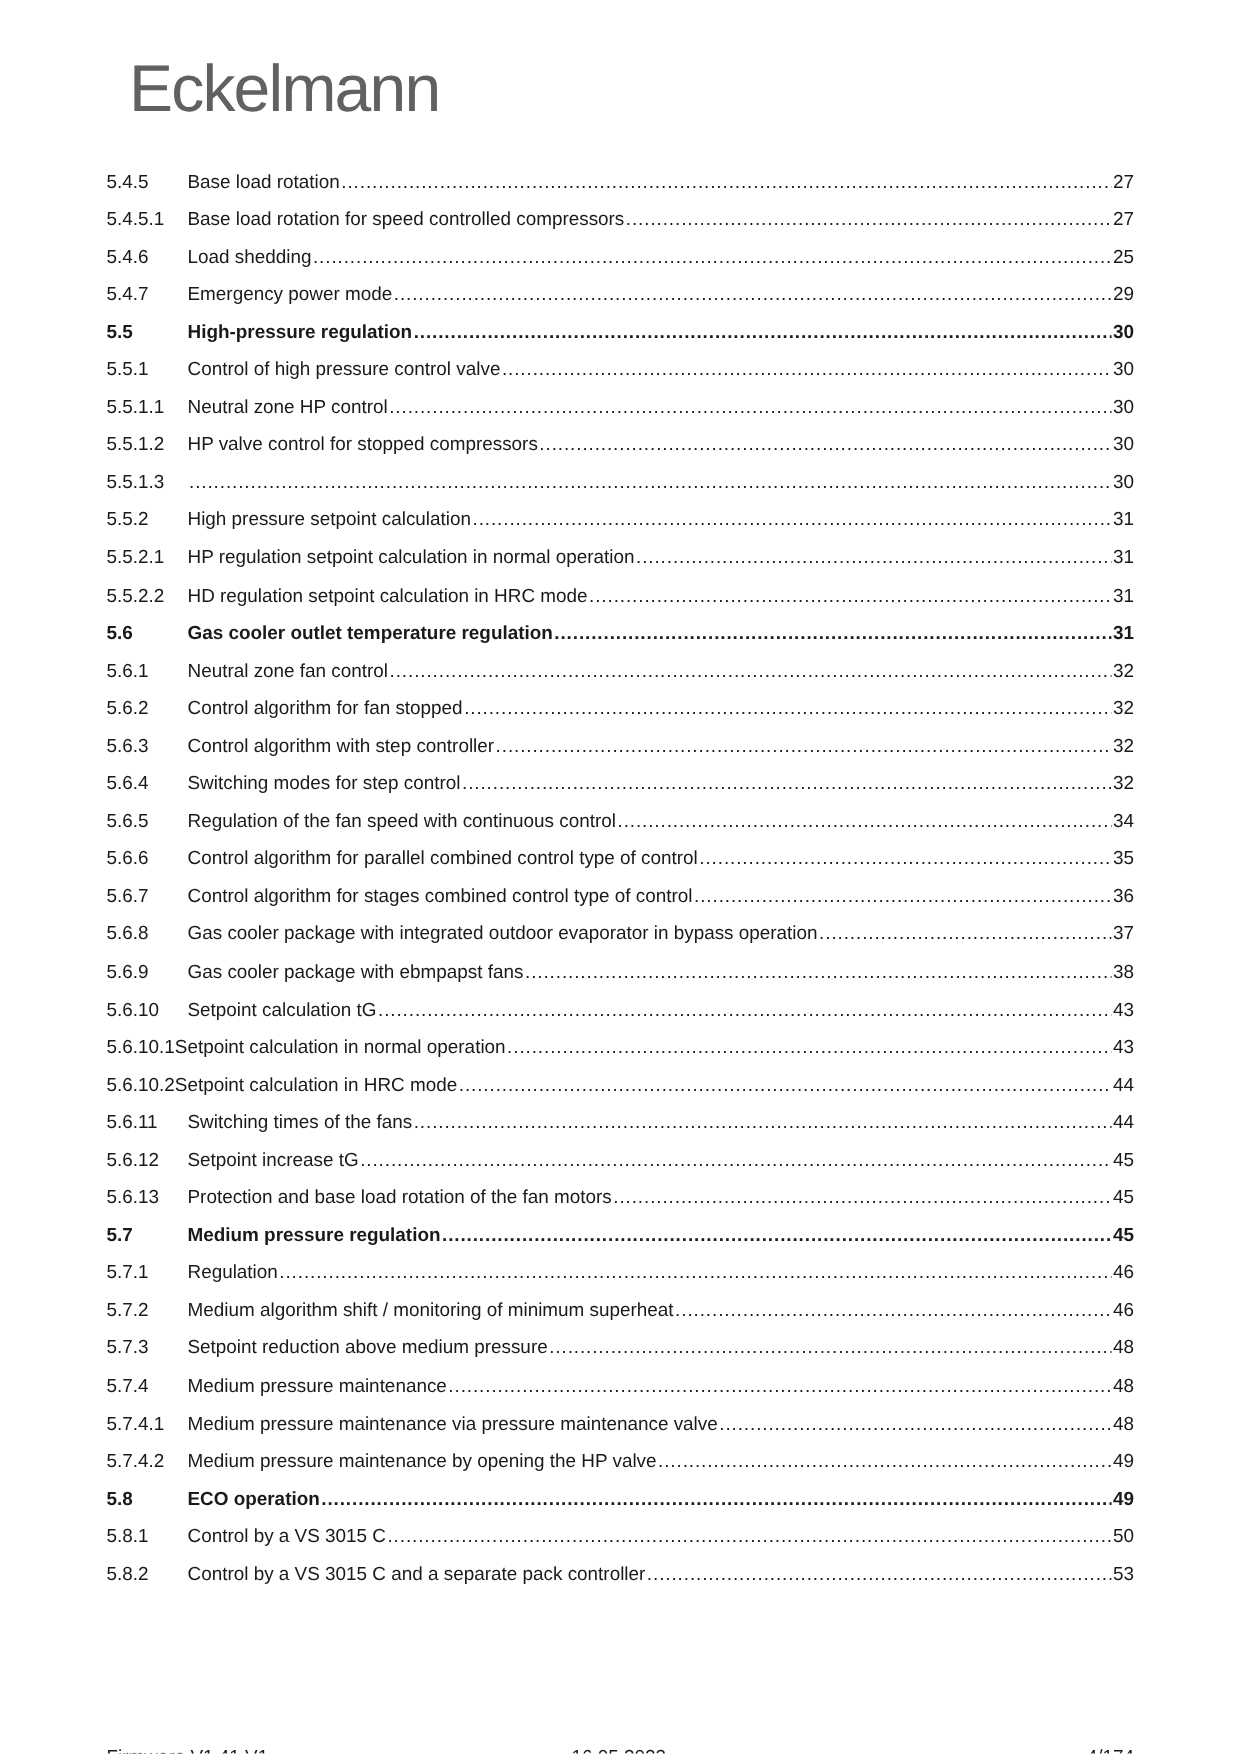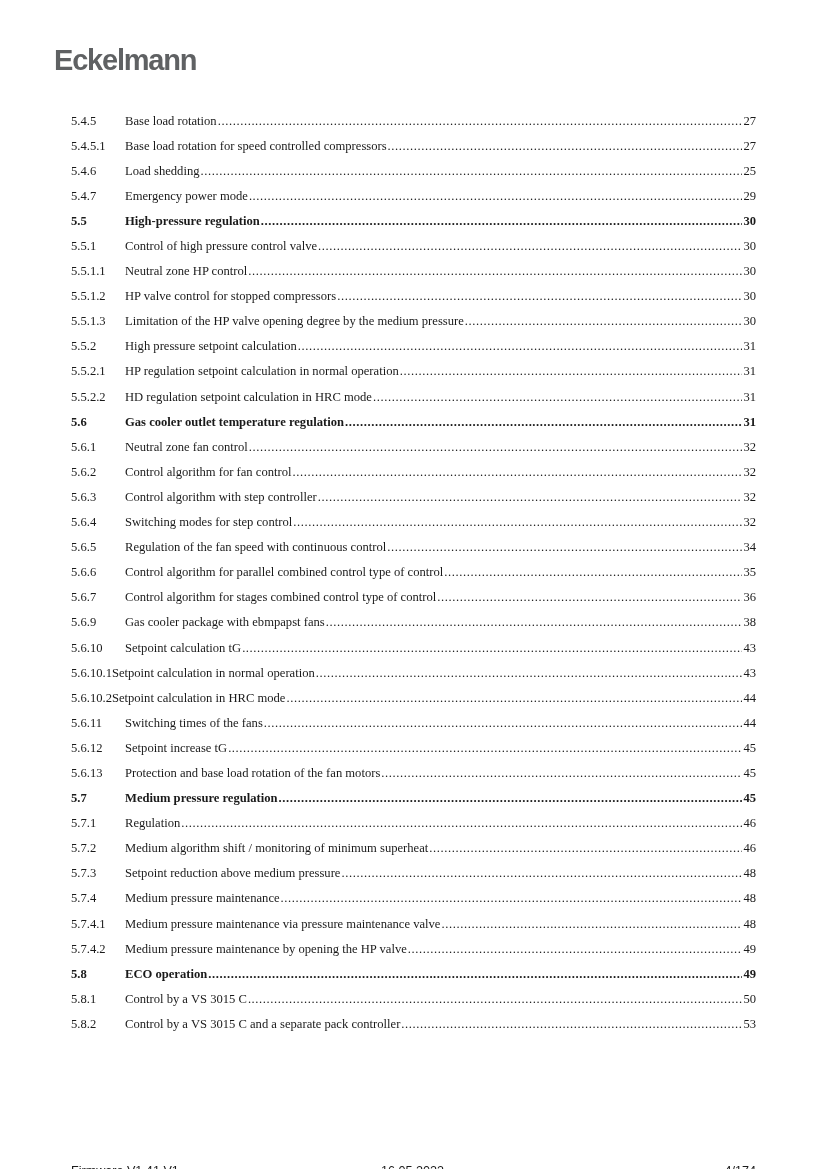--- a/index.html
+++ b/index.html
@@ -1,20 +1,20 @@
 <!DOCTYPE html>
 <html><head>
 <meta charset="utf-8">
 <style>
   html, body { margin:0; padding:0; background:#ffffff; }
   body { width:827px; height:1169px; position:relative; overflow:hidden;
          font-family:"Liberation Sans", sans-serif; color:#1a1a1a; }
-  .logo { position:absolute; left:54px; top:40px; font-family:"Liberation Sans", sans-serif;
-          font-weight:bold; font-size:29px; letter-spacing:-1.2px; color:#5f6163; line-height:40px; }
-  .toc { position:absolute; left:71px; top:108px; width:685px;font-family:Liberation Serif, serif; }
+  .logo { position:absolute; left:86px; top:40px; font-family:"Liberation Sans", sans-serif;
+          font-weight:normal; font-size:44px; letter-spacing:-1.2px; color:#5f6163; line-height:40px; }
+  .toc { position:absolute; left:71px; top:108px; width:685px; }
   .row { height:25.1px; display:flex; align-items:center; font-size:12.6px; line-height:16px; white-space:nowrap; }
   .row.bold { font-weight:bold; }
   .num { width:54px; flex:0 0 54px; }
   .num.wide { width:auto; flex:0 0 auto; margin-right:0; }
   .title { flex:0 0 auto; }
   .leader { flex:1 1 auto; overflow:hidden; height:16px; position:relative; margin:0 1px; }
   .leader::after { content:"....................................................................................................................................................................................................................................................................................";
                    position:absolute; left:0; top:0; letter-spacing:0.6px; }
   .page { flex:0 0 auto; text-align:center; }
   .footer { position:absolute; top:1164px; left:71px; width:685px; font-size:12.6px; height:16px;text-align:right; }
@@ -71,21 +71,20 @@
       <span class="page">30</span>
     </div>
     <div class="row">
       <span class="num">5.5.1.2</span>
       <span class="title">HP valve control for stopped compressors</span>
       <span class="leader"></span>
       <span class="page">30</span>
     </div>
     <div class="row">
       <span class="num">5.5.1.3</span>
-      <span class="title">Limitation of the HP valve opening degree by the medium pressure</span>
       <span class="leader"></span>
       <span class="page">30</span>
     </div>
     <div class="row">
       <span class="num">5.5.2</span>
       <span class="title">High pressure setpoint calculation</span>
       <span class="leader"></span>
       <span class="page">31</span>
     </div>
     <div class="row">
@@ -107,21 +106,21 @@
       <span class="page">31</span>
     </div>
     <div class="row">
       <span class="num">5.6.1</span>
       <span class="title">Neutral zone fan control</span>
       <span class="leader"></span>
       <span class="page">32</span>
     </div>
     <div class="row">
       <span class="num">5.6.2</span>
-      <span class="title">Control algorithm for fan control</span>
+      <span class="title">Control algorithm for fan stopped</span>
       <span class="leader"></span>
       <span class="page">32</span>
     </div>
     <div class="row">
       <span class="num">5.6.3</span>
       <span class="title">Control algorithm with step controller</span>
       <span class="leader"></span>
       <span class="page">32</span>
     </div>
     <div class="row">
@@ -140,20 +139,26 @@
       <span class="num">5.6.6</span>
       <span class="title">Control algorithm for parallel combined control type of control</span>
       <span class="leader"></span>
       <span class="page">35</span>
     </div>
     <div class="row">
       <span class="num">5.6.7</span>
       <span class="title">Control algorithm for stages combined control type of control</span>
       <span class="leader"></span>
       <span class="page">36</span>
+    </div>
+    <div class="row">
+      <span class="num">5.6.8</span>
+      <span class="title">Gas cooler package with integrated outdoor evaporator in bypass operation</span>
+      <span class="leader"></span>
+      <span class="page">37</span>
     </div>
     <div class="row">
       <span class="num">5.6.9</span>
       <span class="title">Gas cooler package with ebmpapst fans</span>
       <span class="leader"></span>
       <span class="page">38</span>
     </div>
     <div class="row">
       <span class="num">5.6.10</span>
       <span class="title">Setpoint calculation tG</span>

